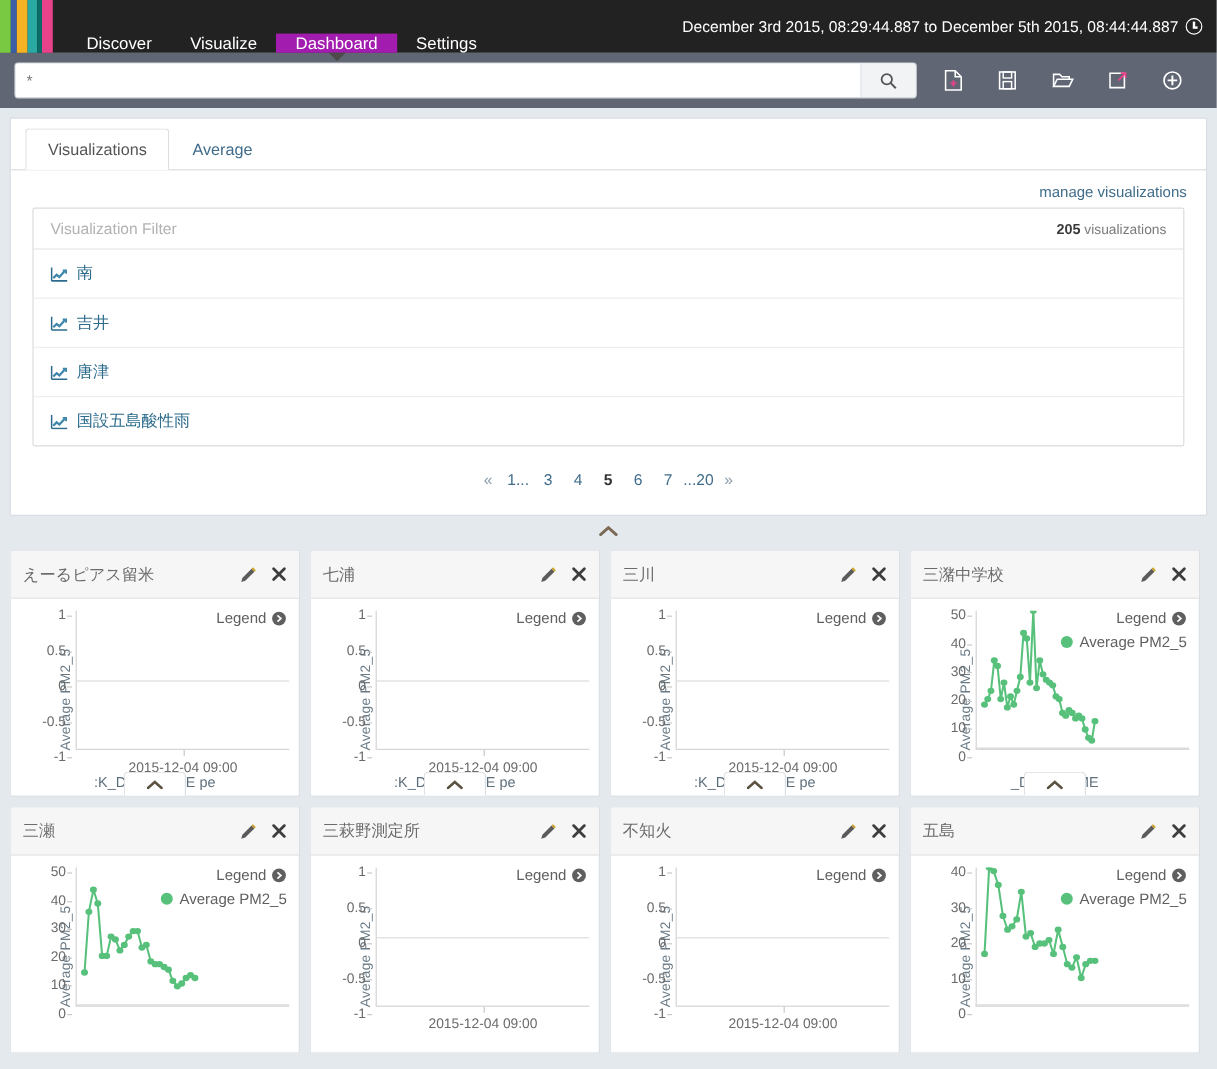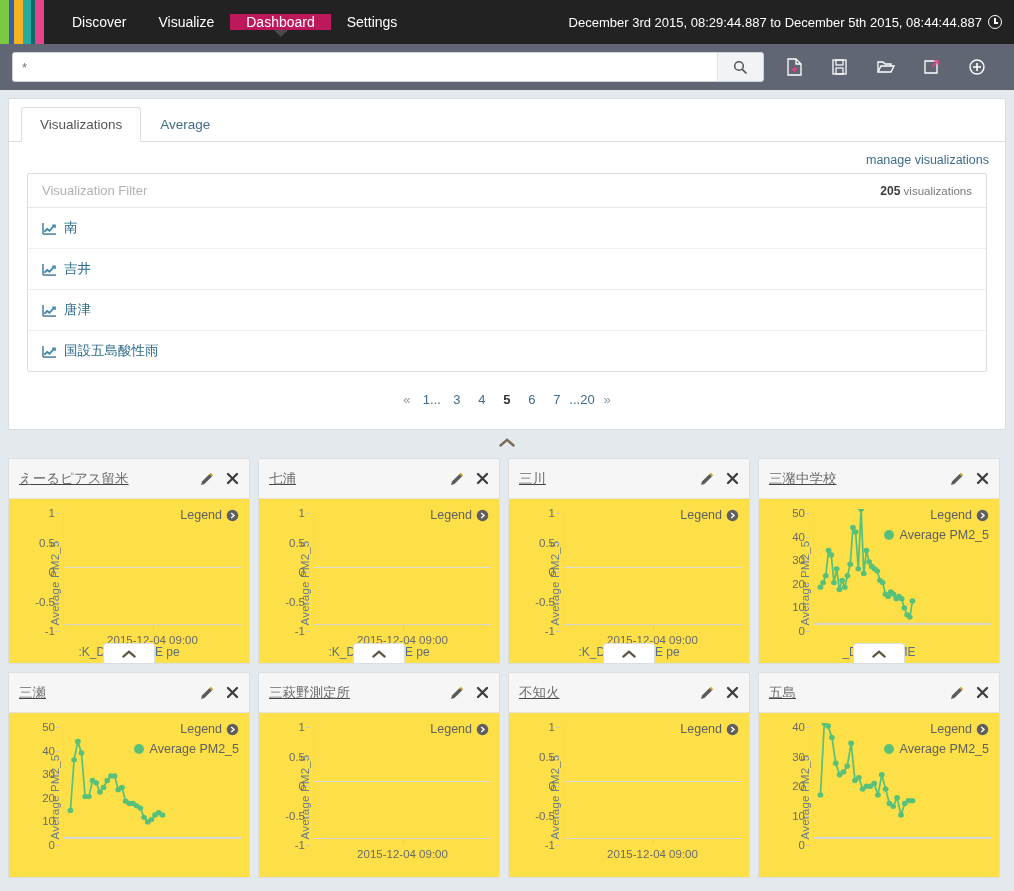--- a/index.html
+++ b/index.html
@@ -16,30 +16,30 @@
   
   .navbar {
     height: 44px;
     background: #222222;
     display: flex;
     align-items: stretch;
     position: relative;
   }
   .logo { display: flex; height: 44px; width: 44px; }
   .logo i { display: block; height: 100%; }
-  .nav-links { display: flex; align-items: center; margin-left: 12px; }
+  .nav-links { display: flex; align-items: flex-end; margin-left: 12px; }
   .nav-link {
     display: flex; align-items: center;
     padding: 0 16px;
     color: #ffffff;
     font-size: 14px;
     text-decoration: none;
     cursor: pointer;
   }
-  .nav-link.active { background: #be185d; position: relative; }
+  .nav-link.active { background: #a21caf; position: relative; }
   .nav-link.active::after {
     content: ""; position: absolute; bottom: -7px; left: 50%;
     margin-left: -7px; width: 0; height: 0;
     border-left: 7px solid transparent;
     border-right: 7px solid transparent;
     border-top: 7px solid #4a4a4a;
   }
   .nav-right {
     position: absolute; right: 12px; top: 0; height: 44px;
     display: flex; align-items: center; gap: 6px;
@@ -141,26 +141,25 @@
     cursor: pointer;
   }
 
   
   .grid {
     padding: 0 4px;
     display: flex; flex-wrap: wrap;
   }
   .panel {
     width: 242px; margin: 4px;
-    background: #fde047;
+    background: #ffffff;
     border: 1px solid #dadfe4;
     height: 206px;
     display: flex; flex-direction: column;
     position: relative;
-    text-decoration: underline;
   }
   .panel-head {
     height: 40px; background: #f6f6f6;
     border-bottom: 1px solid #e3e3e3;
     display: flex; align-items: center;
     padding: 0 10px;
   }
   .panel-title { flex: 1; color: #6b6b6b; font-size: 13.5px; }
   .panel-acts { display: flex; align-items: center; gap: 12px; }
   .panel-acts span { cursor: pointer; line-height: 0; }

